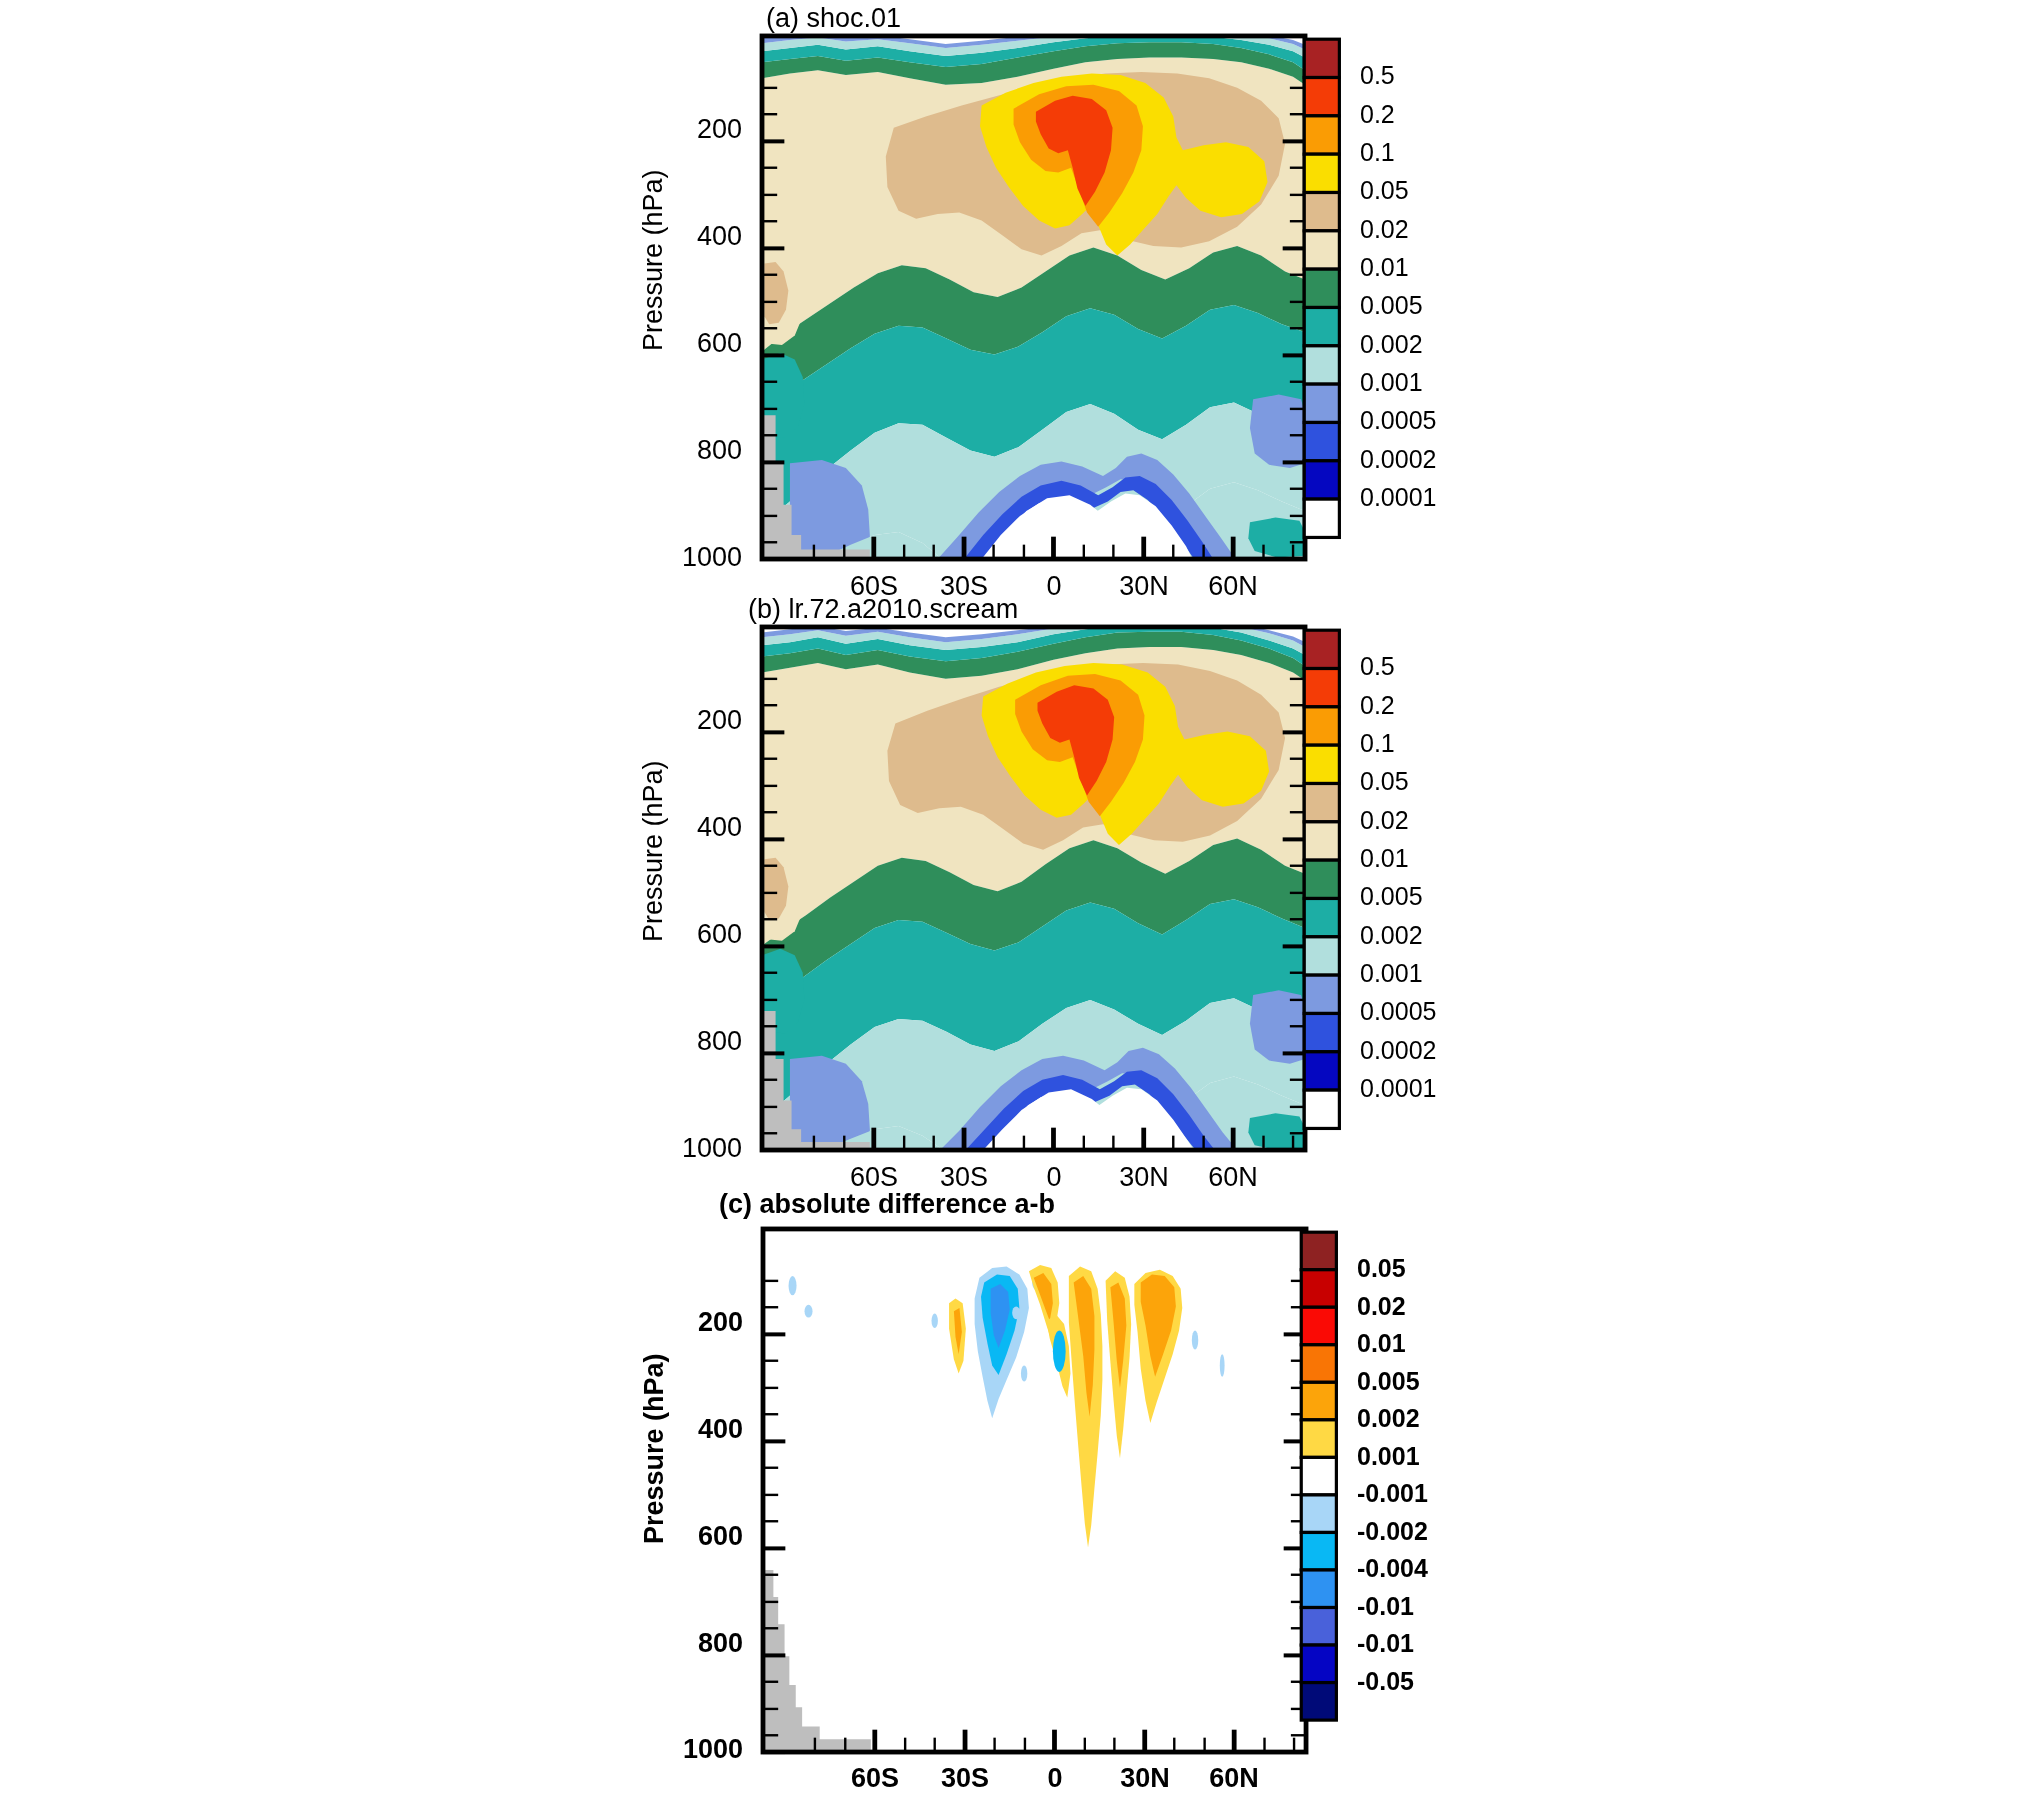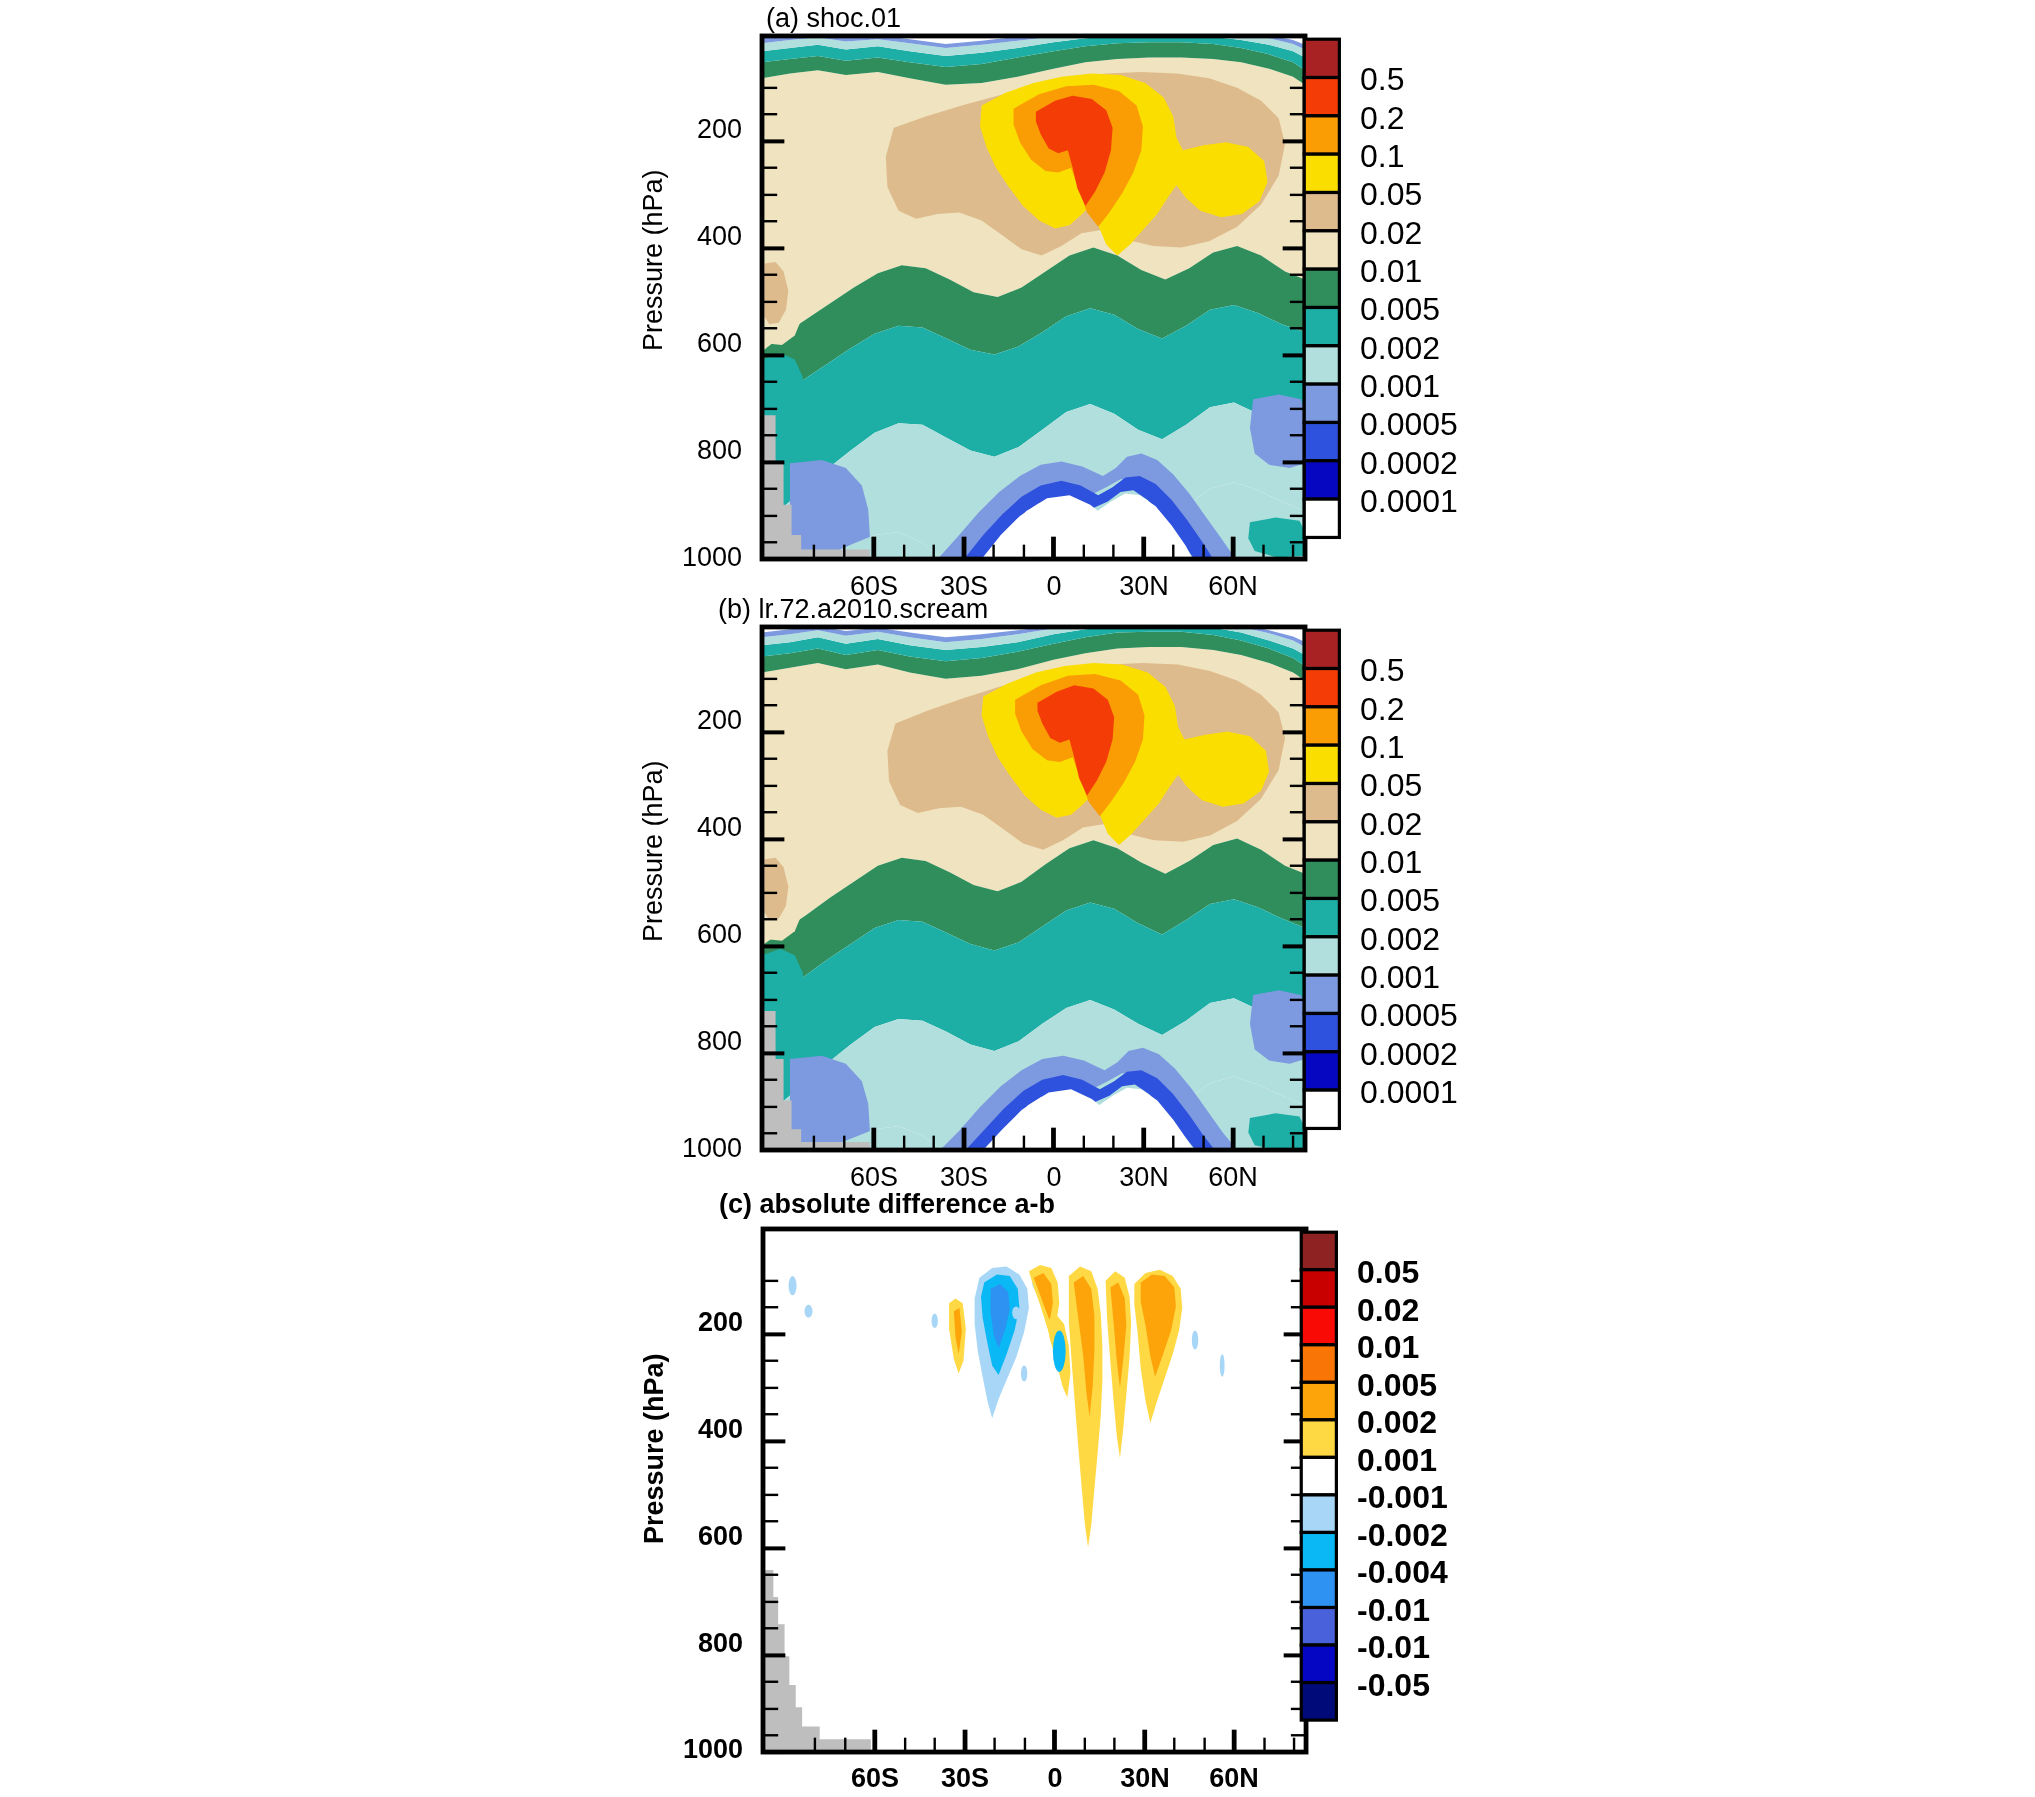--- a/index.html
+++ b/index.html
@@ -4,21 +4,21 @@
 <style>
   html,body{margin:0;padding:0;background:#fff;}
   body{width:2035px;height:1797px;font-family:"Liberation Sans",sans-serif;color:#000;}
   #root{position:relative;width:2035px;height:1797px;}
   .panel{position:absolute;}
   .ptitle{position:absolute;font-size:27px;line-height:27px;white-space:nowrap;color:#000;}
   .ylabel{position:absolute;font-size:27px;white-space:nowrap;
           transform-origin:left top;transform:rotate(-90deg);}
   .tick-lab{position:absolute;font-size:27px;white-space:nowrap;}
   .ytick-lab{text-align:right;}
-  .cb-lab{position:absolute;font-size:32px;white-space:nowrap;}
+  .cb-lab{position:absolute;font-size:25px;white-space:nowrap;}
   svg{display:block;}
   .frame{fill:none;stroke:#000;stroke-width:6;}
   .tk{stroke:#000;fill:none;}
 </style>
 </head>
 <body>
 
 <div id="root">
 
   <div class="panel" style="left:0;top:0;width:2035px;height:607px;">
@@ -179,21 +179,21 @@
         <div class="cb-lab" style="left: 1360px; top: 291px; width: 128px; text-align: left;">0.005</div>
         <div class="cb-lab" style="left: 1360px; top: 330px; width: 128px; text-align: left;">0.002</div>
         <div class="cb-lab" style="left: 1360px; top: 368px; width: 128px; text-align: left;">0.001</div>
         <div class="cb-lab" style="left: 1360px; top: 406px; width: 128px; text-align: left;">0.0005</div>
         <div class="cb-lab" style="left: 1360px; top: 445px; width: 128px; text-align: left;">0.0002</div>
         <div class="cb-lab" style="left: 1360px; top: 483px; width: 128px; text-align: left;">0.0001</div>
       </div>
   </div>
 
   <div class="panel" style="left:0;top:591px;width:2035px;height:607px;">
-    <div class="ptitle" style="left:718px;top:4.8px;">(b) lr.72.a2010.scream</div>
+    <div class="ptitle" style="left:748px;top:4.8px;">(b) lr.72.a2010.scream</div>
     <div class="ylabel" style="left:638px;top:351px;">Pressure (hPa)</div>
 
     <div class="tick-lab ytick-lab" style="left:662px;top:114px;width:80px;">200</div>
     <div class="tick-lab ytick-lab" style="left:662px;top:221px;width:80px;">400</div>
     <div class="tick-lab ytick-lab" style="left:662px;top:328px;width:80px;">600</div>
     <div class="tick-lab ytick-lab" style="left:662px;top:435px;width:80px;">800</div>
     <div class="tick-lab ytick-lab" style="left:646px;top:542px;width:96px;">1000</div>
 
     <div class="tick-lab" style="left:830px;top:571px;width:88px;text-align:center;">60S</div>
     <div class="tick-lab" style="left:920px;top:571px;width:88px;text-align:center;">30S</div>

